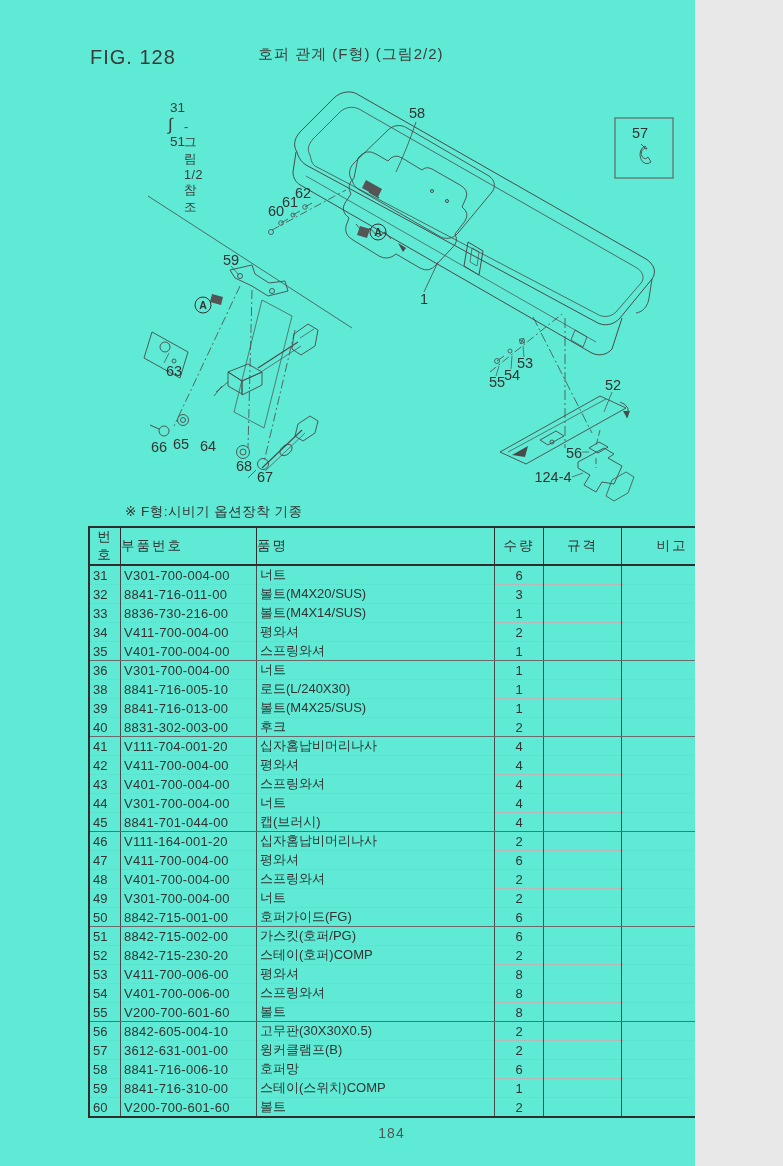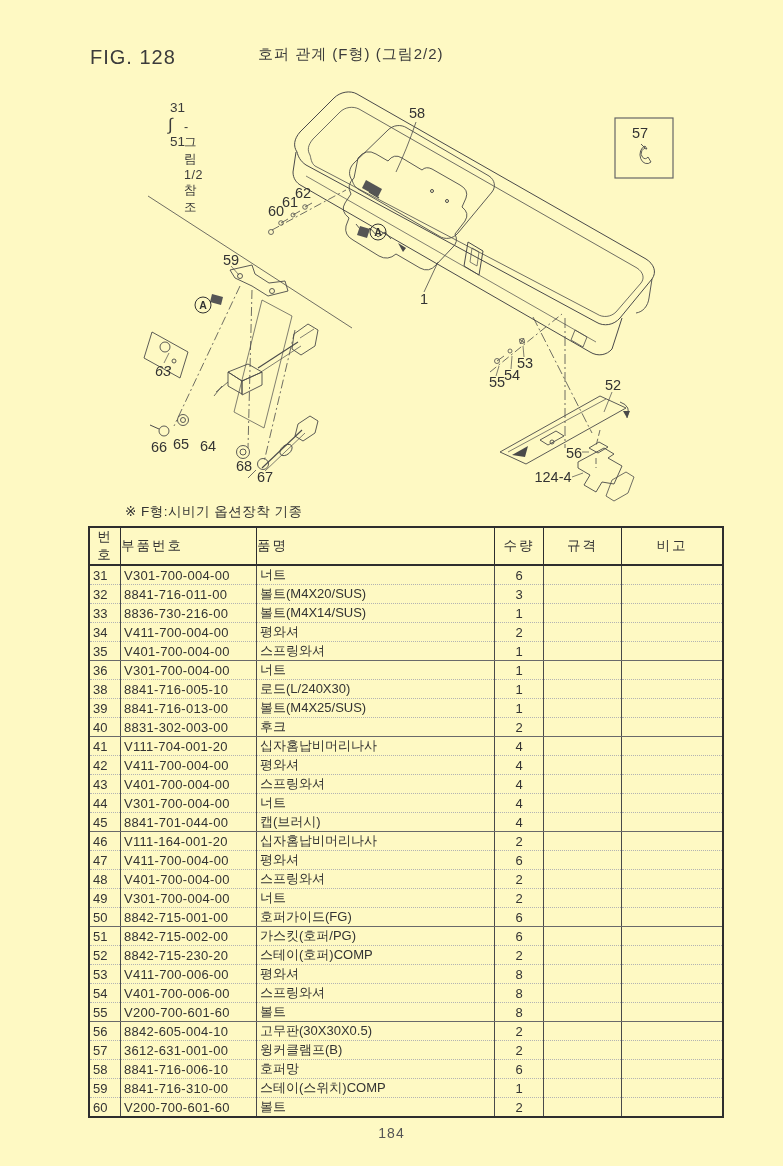--- a/index.html
+++ b/index.html
@@ -1,17 +1,17 @@
 <!DOCTYPE html>
 <html><head>
 <meta charset="utf-8">
 <style>
   html,body{margin:0;padding:0;}
   body{background:#e8e8e8;font-family:"Liberation Sans","DejaVu Sans",sans-serif;}
-  .page{position:relative;width:783px;height:1166px;background:#fef9c3;overflow:hidden;color:#3a3a3a;}
+  .page{position:relative;width:695px;height:1166px;background:#5eead4;overflow:hidden;color:#3a3a3a;}
   .fig-label{position:absolute;left:90px;top:46px;font-size:20px;letter-spacing:1px;color:#3b3b3b;}
   .page-title{position:absolute;left:258px;top:45px;font-size:15px;letter-spacing:1px;color:#3b3b3b;}
   .diagram{position:absolute;left:0;top:0;width:783px;height:520px;}
   .diagram svg{position:absolute;left:0;top:0;}
   .dlabel{position:absolute;transform:translate(-50%,-50%);font-size:14.5px;color:#333;white-space:nowrap;line-height:1;}
   .dlabel.circled{width:15px;height:15px;border:1.4px solid #333;border-radius:50%;font-size:10.5px;font-weight:bold;
     display:flex;align-items:center;justify-content:center;}
   .ref-note{position:absolute;left:0;top:0;}
   .ref-top{position:absolute;left:170px;top:100px;font-size:13.5px;}
   .ref-brace{position:absolute;left:168px;top:115px;font-size:17px;}
@@ -183,21 +183,21 @@
     </div>
 
     <div>
         <span class="dlabel" style="left: 417px; top: 113px;">58</span>
         <span class="dlabel" style="left: 303px; top: 193px;">62</span>
         <span class="dlabel" style="left: 290px; top: 202px;">61</span>
         <span class="dlabel" style="left: 276px; top: 211px;">60</span>
         <span class="dlabel circled" style="left: 378px; top: 232px;">A</span>
         <span class="dlabel" style="left: 231px; top: 260px;">59</span>
         <span class="dlabel circled" style="left: 203px; top: 305px;">A</span>
-        <span class="dlabel" style="left: 163px; top: 371px; font-style: italic;">63</span>
+        <span class="dlabel" style="left: 174px; top: 371px;">63</span>
         <span class="dlabel" style="left: 159px; top: 447px;">66</span>
         <span class="dlabel" style="left: 181px; top: 444px;">65</span>
         <span class="dlabel" style="left: 208px; top: 446px;">64</span>
         <span class="dlabel" style="left: 244px; top: 466px;">68</span>
         <span class="dlabel" style="left: 265px; top: 477px;">67</span>
         <span class="dlabel" style="left: 424px; top: 299px;">1</span>
         <span class="dlabel" style="left: 497px; top: 382px;">55</span>
         <span class="dlabel" style="left: 512px; top: 375px;">54</span>
         <span class="dlabel" style="left: 525px; top: 363px;">53</span>
         <span class="dlabel" style="left: 613px; top: 385px;">52</span>

